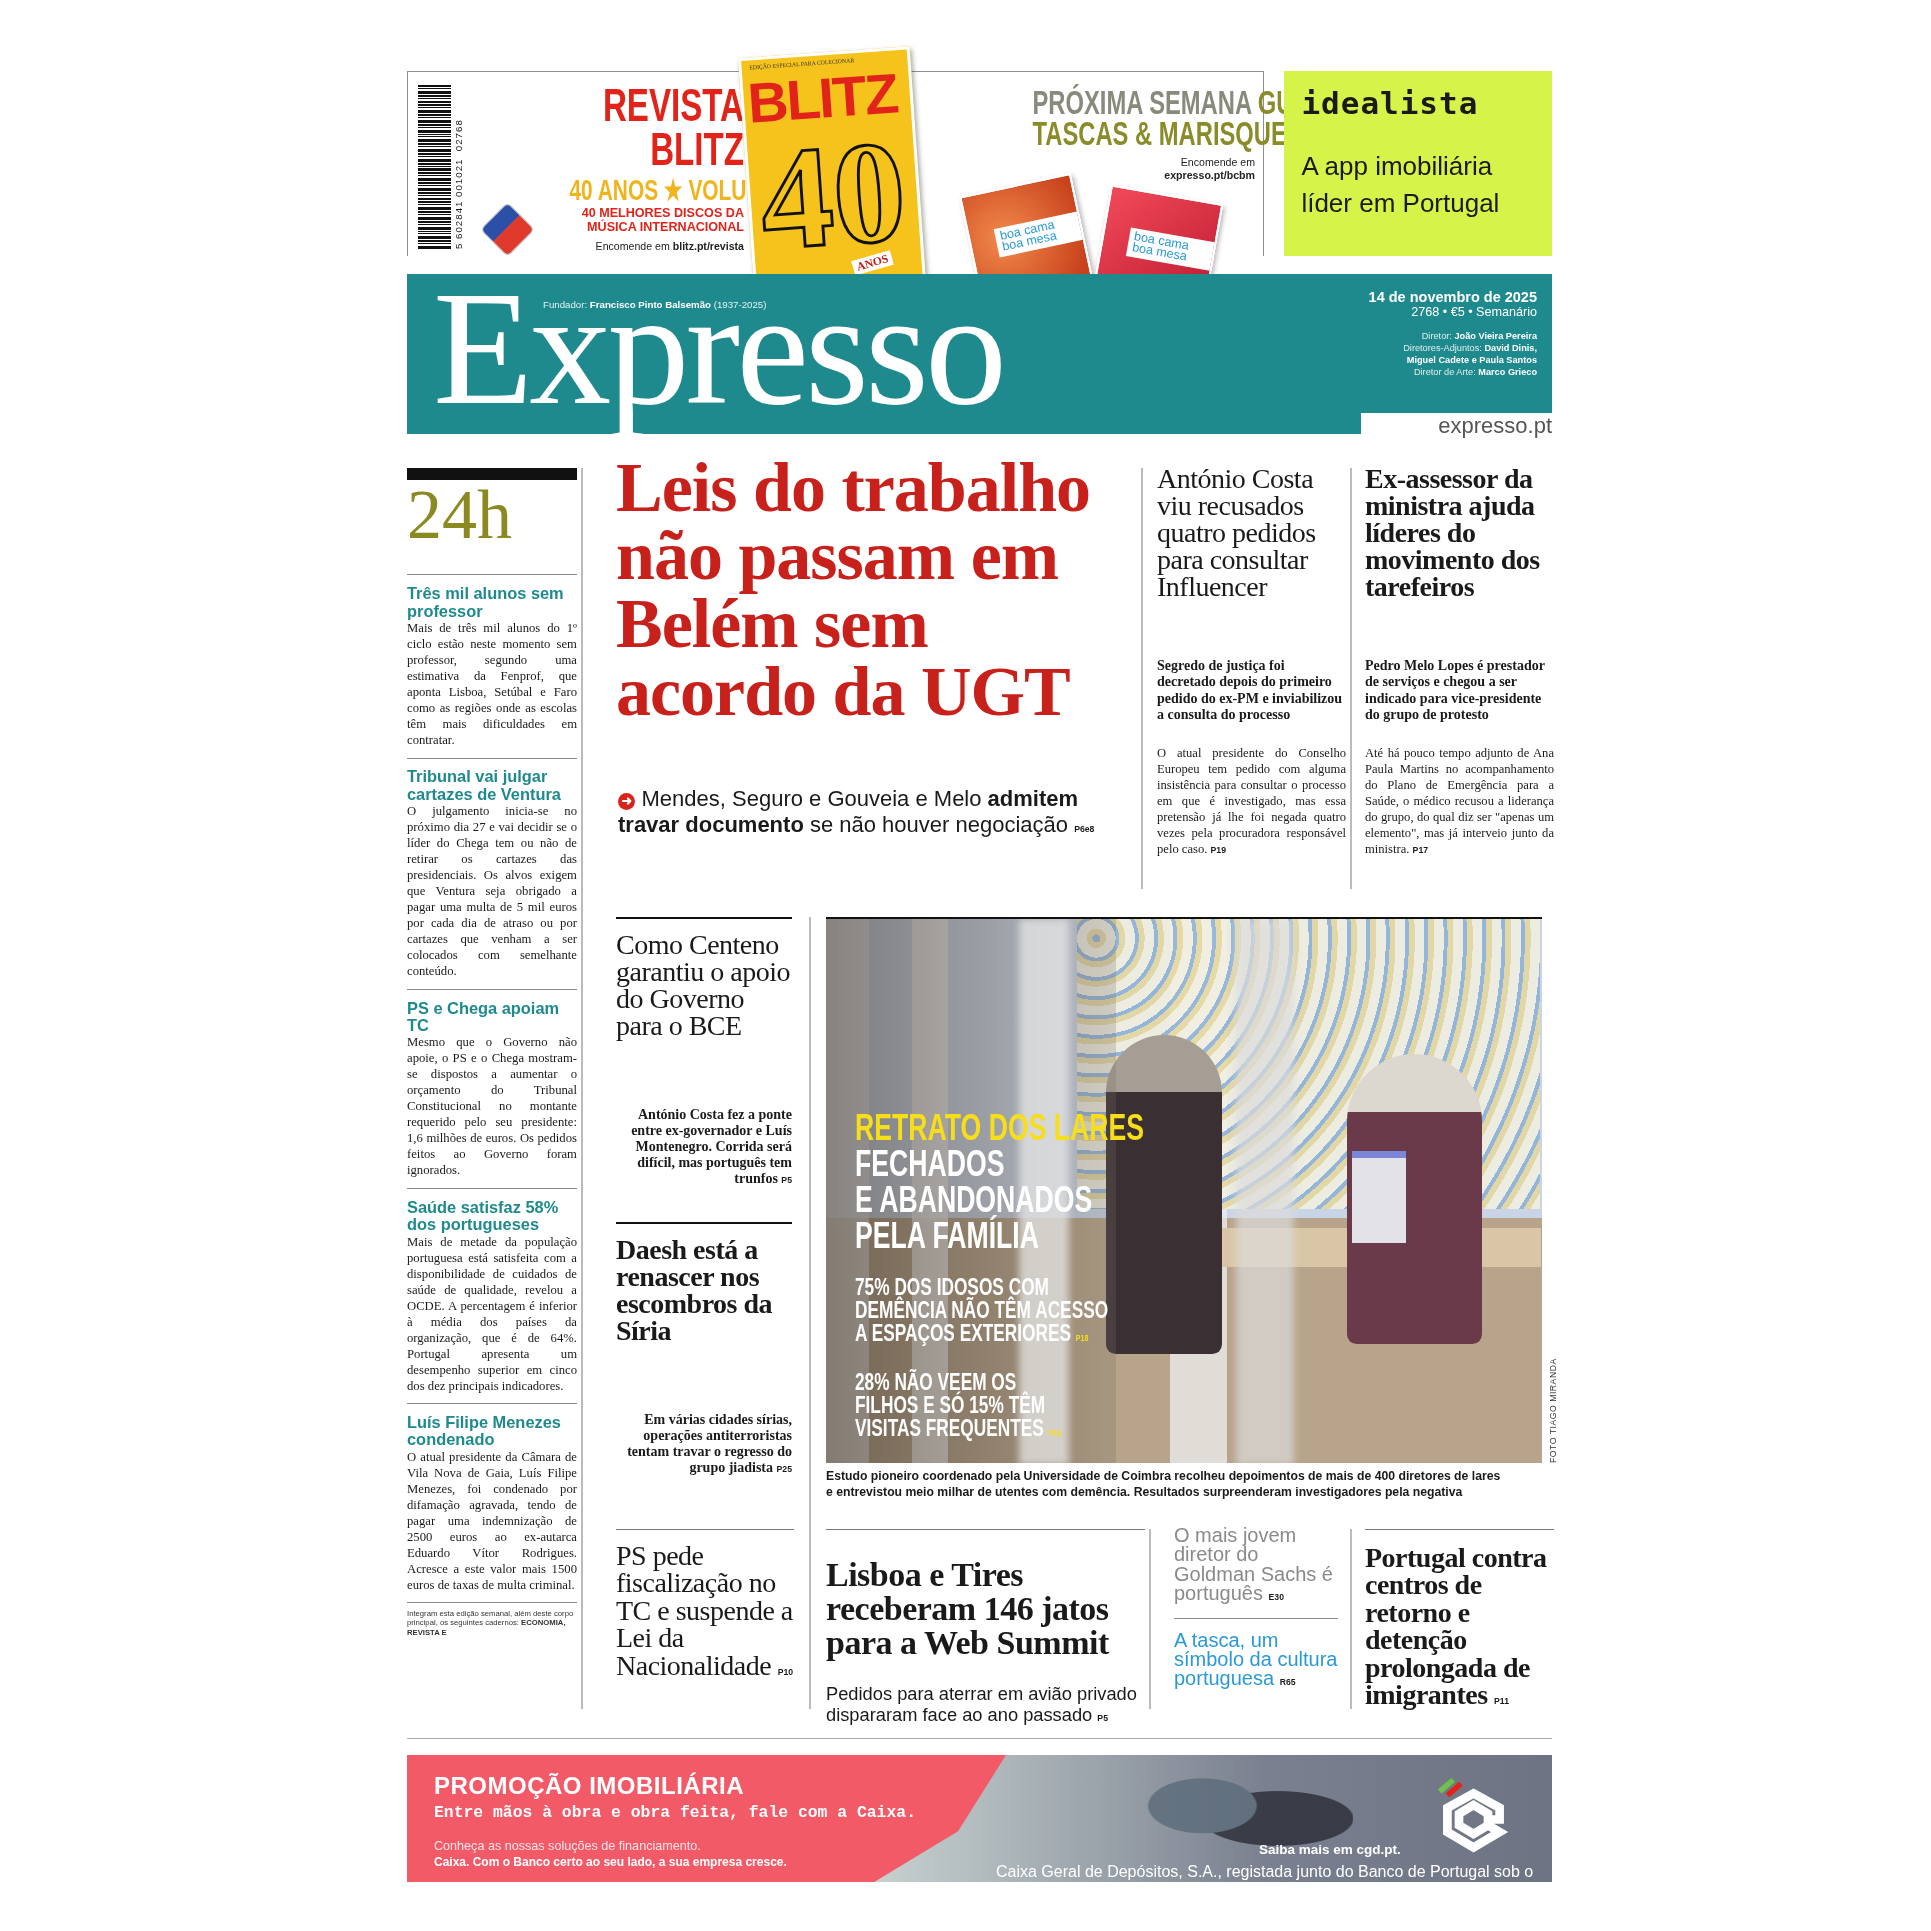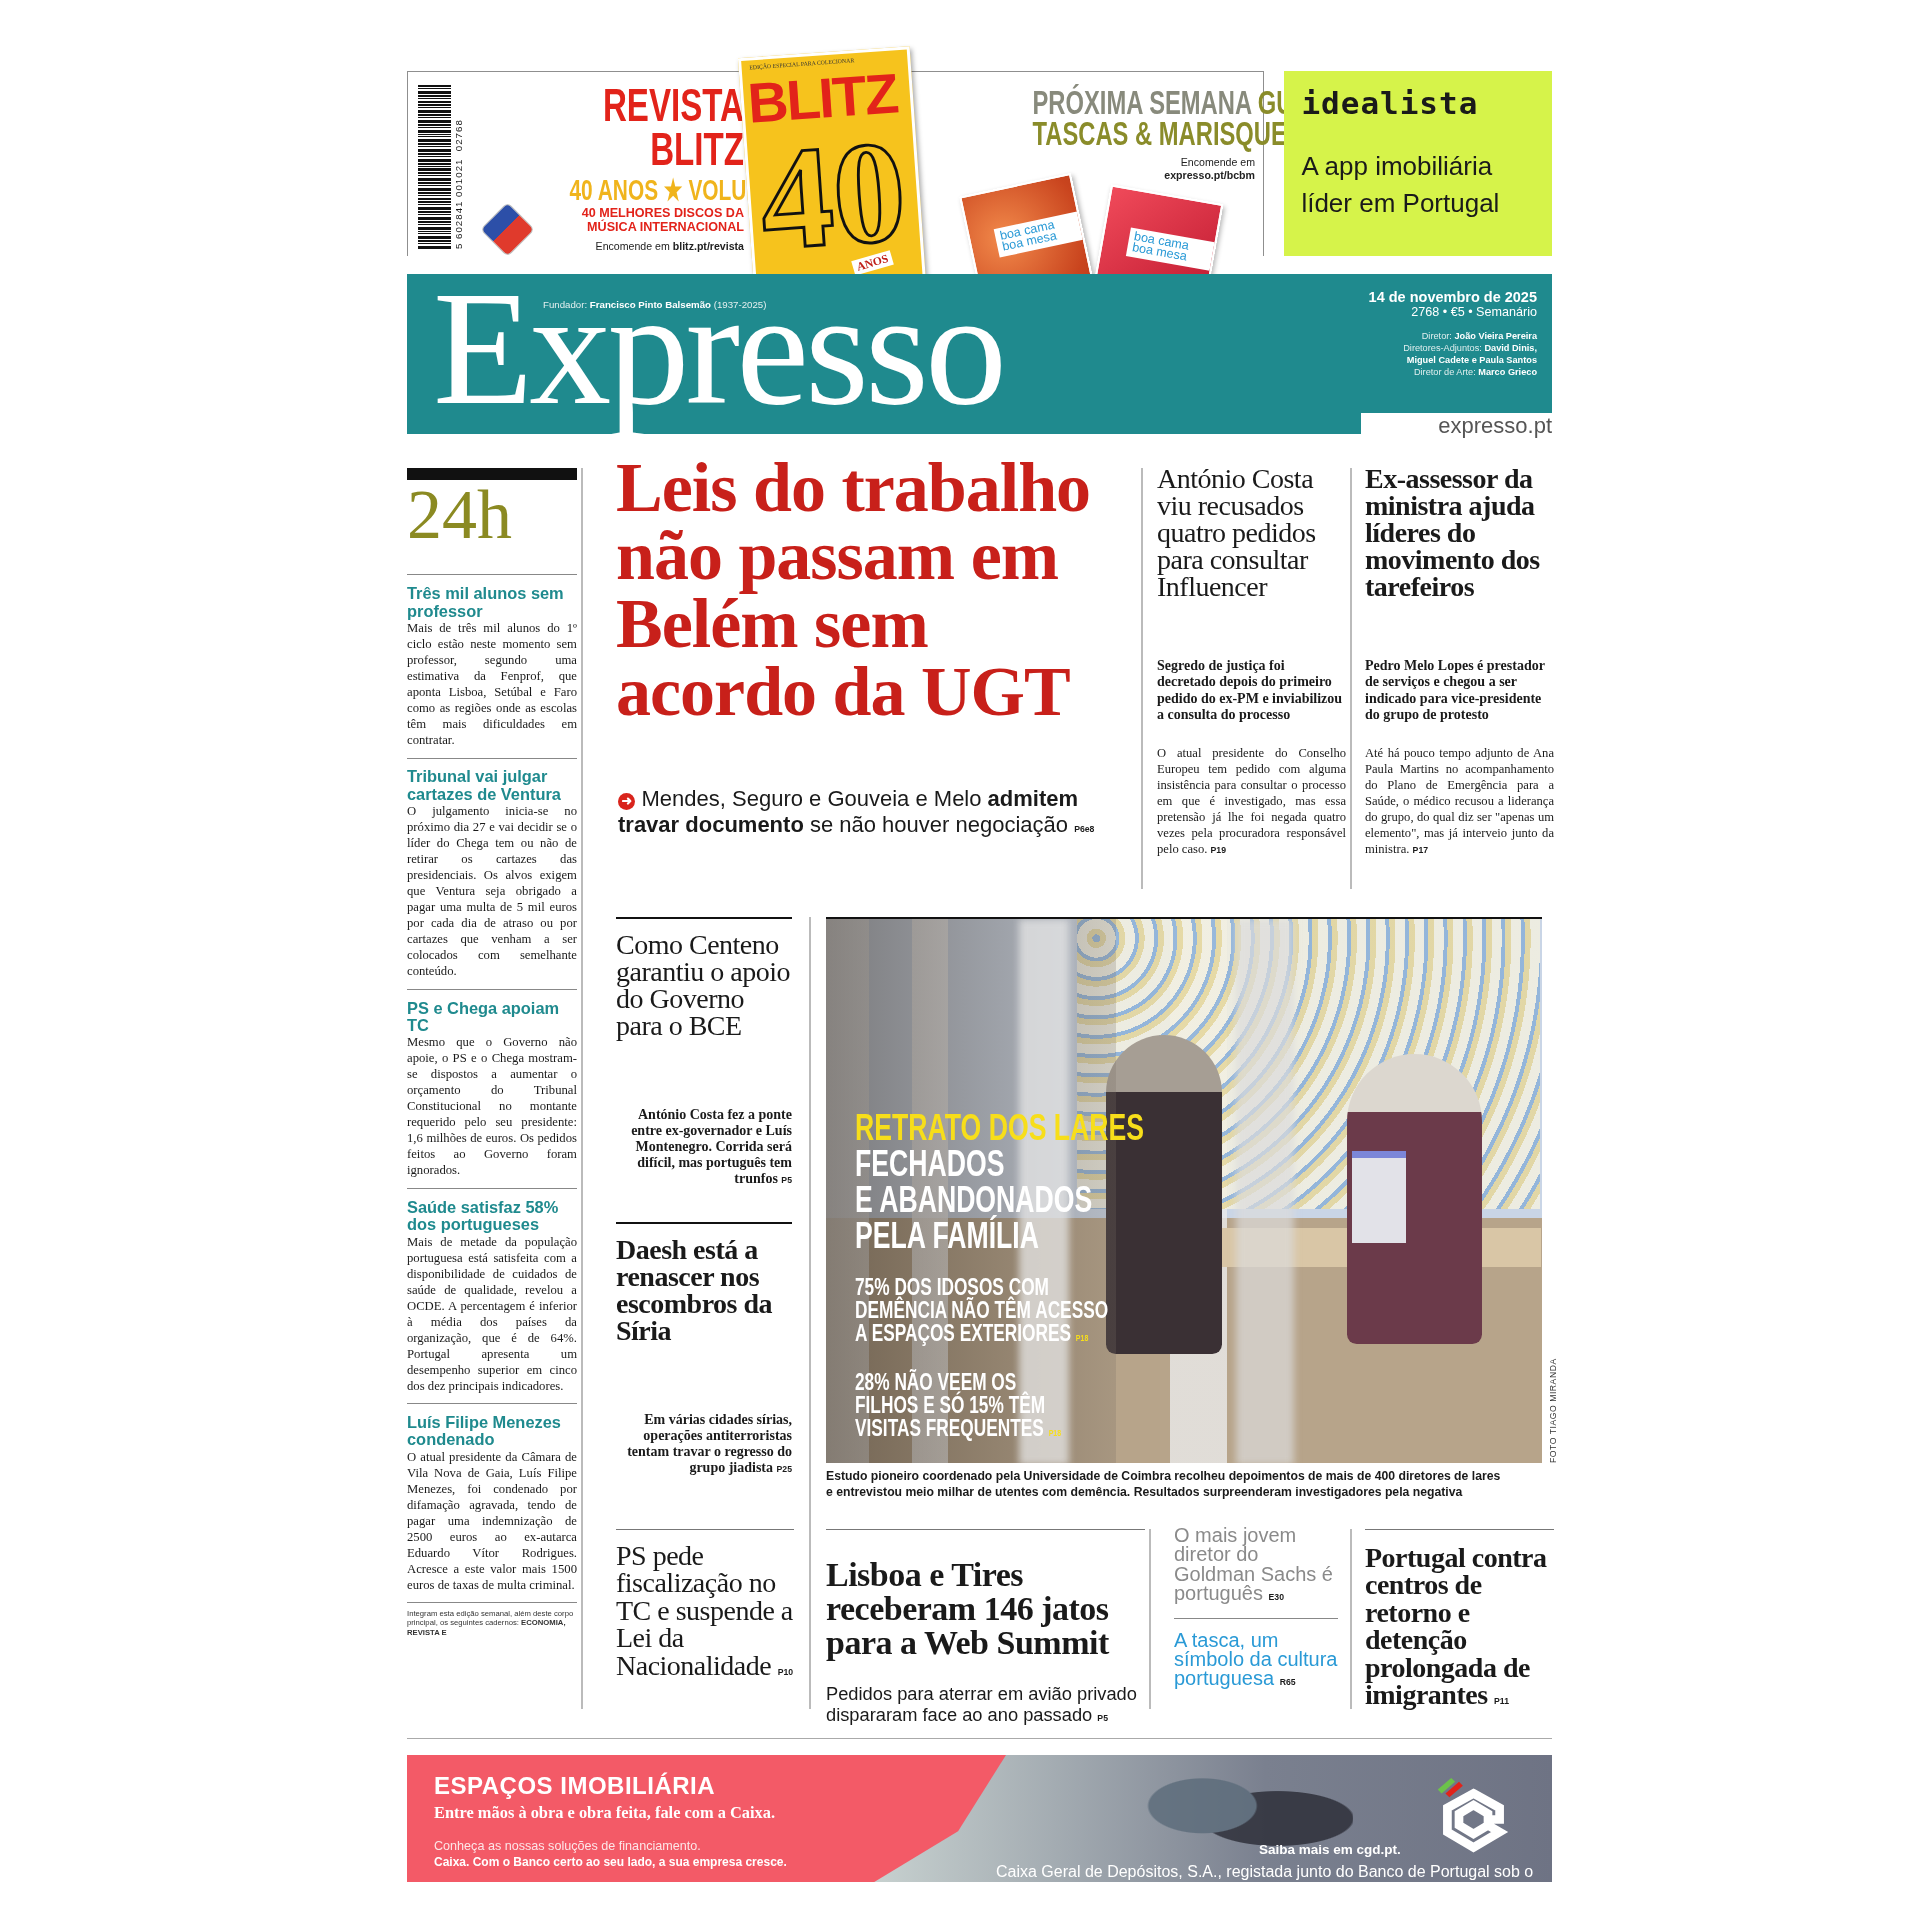--- a/index.html
+++ b/index.html
@@ -121,21 +121,21 @@
   #story-portugal { left: 1365px; top: 1529px; width: 189px; border-top: 1.9px solid #777; padding-top: 13.5px; }
   #story-portugal .h { font-family: "Liberation Serif", serif; font-weight: bold; font-size: 28px; line-height: 27.5px; letter-spacing: -0.5px; }
   .pgtag { font-family: "Liberation Sans", sans-serif; font-weight: bold; font-size: 8.7px; color: #1a1a1a; letter-spacing: 0; }
 
   
   #hr-bottom { left: 407px; top: 1738px; width: 1145px; height: 1px; background: #aaa; }
   #ad-cgd { left: 407px; top: 1755px; width: 1145px; height: 127px; background: linear-gradient(90deg,#9fb2b0 0%, #c9d3d1 40%, #7a808f 75%, #6e7384 100%); overflow: hidden; }
   #ad-cgd .red { position:absolute; left: 0; top: 0; width: 599px; height: 127px; background: #f35a67; clip-path: polygon(0 0, 100% 0, 92% 60%, 78% 100%, 0 100%); }
   #ad-cgd .people { position:absolute; left: 695px; top: 0; width: 251px; height: 127px; background: radial-gradient(ellipse at 40% 40%, #5b6b7a 0 25%, transparent 26%), radial-gradient(ellipse at 70% 50%, #2a2b35 0 30%, transparent 31%); opacity: .8; }
   #ad-title { left: 27px; top: 17.4px; font-family: "Liberation Sans", sans-serif; font-weight: bold; font-size: 24px; color: #fff; letter-spacing: 0.5px; }
-  #ad-line1 { left: 27px; top: 48px; font-family: Liberation Serif, serif; font-weight: bold; font-size: 16.4px; color: #fff; }
+  #ad-line1 { left: 27px; top: 48px; font-family: Liberation Mono, monospace; font-weight: bold; font-size: 16.4px; color: #fff; }
   #ad-line2 { left: 27px; top: 84px; font-family: "Liberation Sans", sans-serif; font-size: 12.6px; color: #fde6e8; }
   #ad-line3 { left: 27px; top: 100px; font-family: "Liberation Sans", sans-serif; font-weight: bold; font-size: 12px; color: #fff; }
   #ad-cta { left: 852px; top: 87px; font-family: "Liberation Sans", sans-serif; font-weight: bold; font-size: 13.5px; color: #fff; }
   #ad-legal { left: 589px; top: 108px; font-family: "Liberation Sans", sans-serif; font-size: 16px; color: #fff; }
   #cgd-logo { left: 1023px; top: 21px; width: 87px; height: 87px; }
 </style>
 </head>
 <body>
 
 <div id="promo-box" class="abs"></div>
@@ -315,21 +315,21 @@
 </div>
 <div id="vrule-low2" class="abs"></div>
 <div id="story-portugal" class="abs">
   <div class="h"><span>Portugal contra centros de retorno e detenção prolongada de imigrantes</span> <span class="pgtag">P11</span></div>
 </div>
 
 <div id="hr-bottom" class="abs"></div>
 <div id="ad-cgd" class="abs">
   <div class="red"></div>
   <div class="people"></div>
-  <div id="ad-title" class="abs">ESPAÇOS IMOBILIÁRIA</div>
+  <div id="ad-title" class="abs">PROMOÇÃO IMOBILIÁRIA</div>
   <div id="ad-line1" class="abs">Entre mãos à obra e obra feita, fale com a Caixa.</div>
   <div id="ad-line2" class="abs">Conheça as nossas soluções de financiamento.</div>
   <div id="ad-line3" class="abs">Caixa. Com o Banco certo ao seu lado, a sua empresa cresce.</div>
   <div id="ad-cta" class="abs">Saiba mais em cgd.pt.</div>
   <div id="ad-legal" class="abs">Caixa Geral de Depósitos, S.A., registada junto do Banco de Portugal sob o n.º 35.</div>
   <svg id="cgd-logo" class="abs" viewBox="0 0 90 90">
     <polygon points="8,14 22,2 26,6 12,18" fill="#6cc24a"></polygon>
     <polygon points="16,18 30,6 34,10 20,22" fill="#e2231a"></polygon>
     <path d="M45 18 L72 33 L72 45 L60 45 L60 39 L45 30 L30 39 L30 51 L45 60 L60 51 L72 58 L45 74 L18 58 L18 33 Z" fill="none" stroke="#fff" stroke-width="9" stroke-linejoin="miter"></path>
   </svg>

